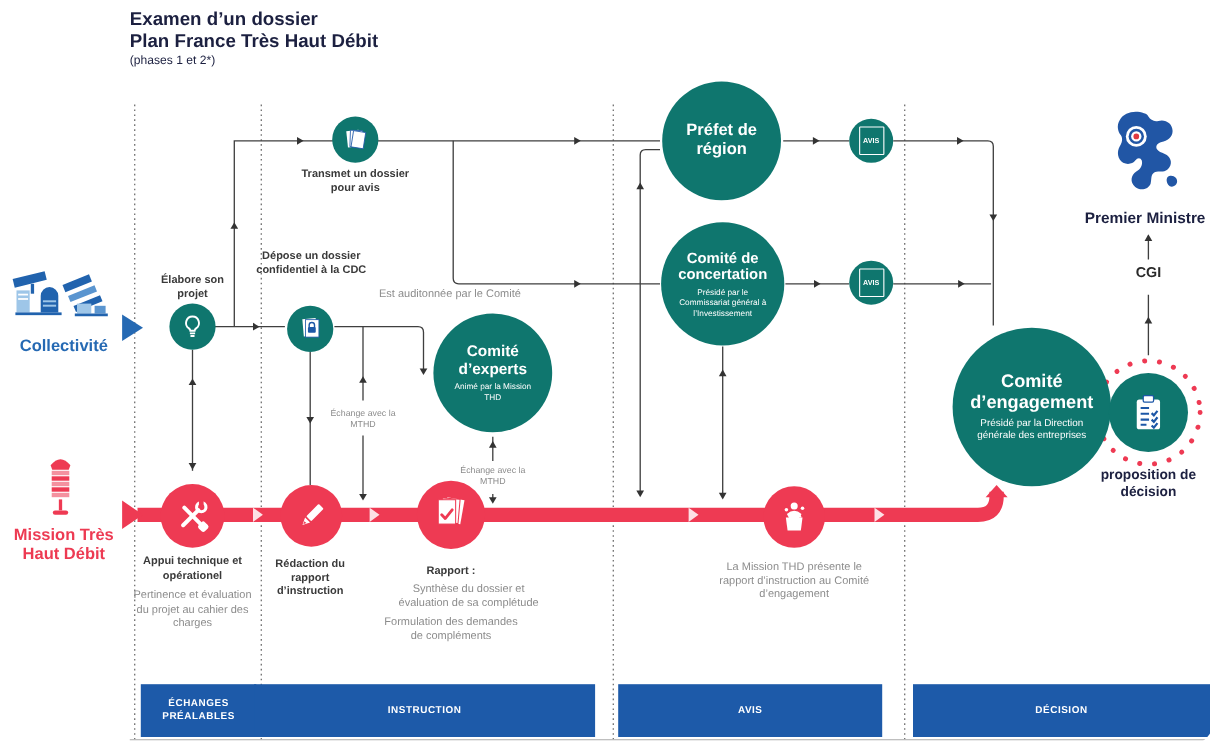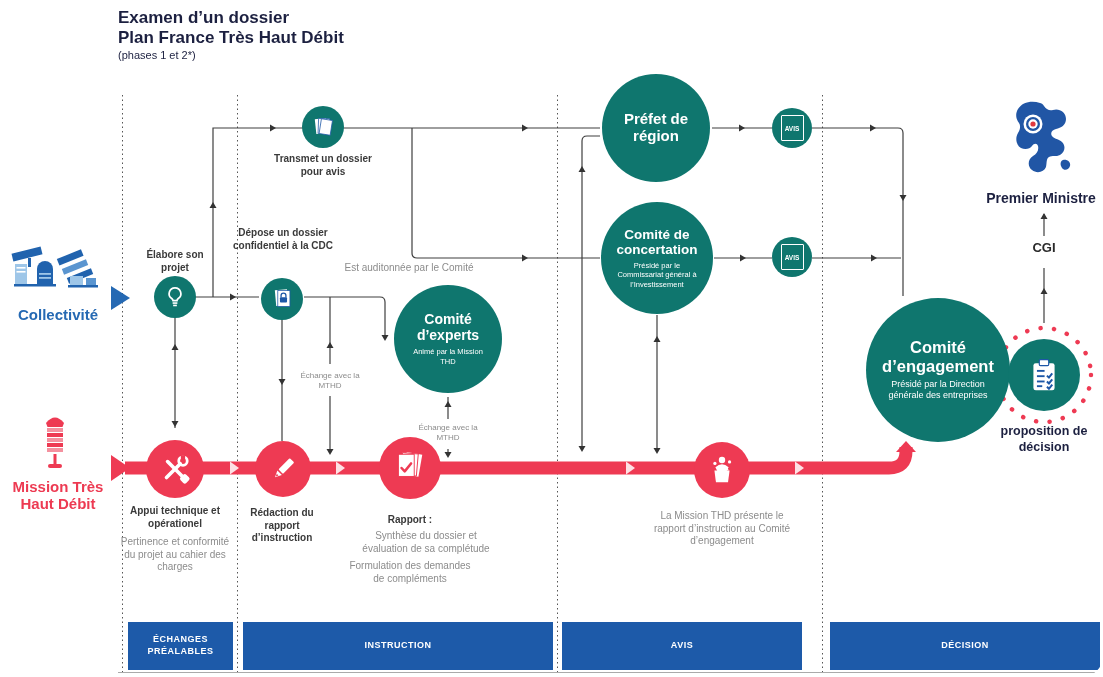--- a/index.html
+++ b/index.html
@@ -207,21 +207,21 @@
       <g stroke="#fff" stroke-width="3.4" stroke-linecap="round">
         <line x1="8" y1="24" x2="21" y2="11"></line>
         <line x1="9" y1="9" x2="23" y2="23"></line>
       </g>
       <circle cx="23.5" cy="8.5" r="4" fill="none" stroke="#fff" stroke-width="2.6"></circle>
       <rect x="21.5" y="3" width="4" height="4.5" fill="#ee3a53"></rect>
       <rect x="21.5" y="21.5" width="7.5" height="7.5" rx="2" fill="#fff" transform="rotate(45 25.2 25.2)"></rect>
     </svg>
   </div>
   <div class="lbl bold-lbl" style="left:124px;top:505px;width:102px;">Appui technique et opérationel</div>
-  <div class="lbl gray-lbl" style="left:120px;top:536px;width:110px;">Pertinence et conformité du projet au cahier des charges</div>
+  <div class="lbl gray-lbl" style="left:120px;top:536px;width:110px;">Pertinence et évaluation du projet au cahier des charges</div>
 
   <div class="node red" style="left:255px;top:441px;width:56px;height:56px;">
     <svg width="32" height="32" viewBox="0 0 32 32">
       <g transform="rotate(45 16 16)">
         <rect x="13" y="3.5" width="6.4" height="16" rx="1" fill="#fff"></rect>
         <polygon points="13,21 19.4,21 16.2,27.5" fill="#fff"></polygon>
         <polygon points="15,23.8 17.4,23.8 16.2,26.5" fill="#ee3a53"></polygon>
       </g>
     </svg>
   </div>
@@ -283,21 +283,21 @@
       <circle cx="27" cy="24" r="4.7" fill="#fff"></circle>
       <circle cx="27" cy="24" r="2.6" fill="#e0393f"></circle>
     </svg>
   </div>
   <div class="lbl" style="left:975px;top:190px;width:132px;font-weight:bold;font-size:14px;color:#1c2040;">Premier Ministre</div>
   <div class="lbl" style="left:1014px;top:240px;width:60px;font-weight:bold;font-size:13px;color:#2a2a2a;">CGI</div>
 
   <div class="phase-bar" style="left:128px;width:105px;">
     <span style="width:80px;">ÉCHANGES PRÉALABLES</span>
   </div>
-  <div class="phase-bar" style="left:243px;width:310px;">
+  <div class="phase-bar" style="left:231px;width:310px;">
     <span>INSTRUCTION</span>
   </div>
   <div class="phase-bar" style="left:562px;width:240px;">
     <span>AVIS</span>
   </div>
   <div class="phase-bar" style="left:830px;width:270px;">
     <span>DÉCISION</span>
   </div>
 
 </div>

